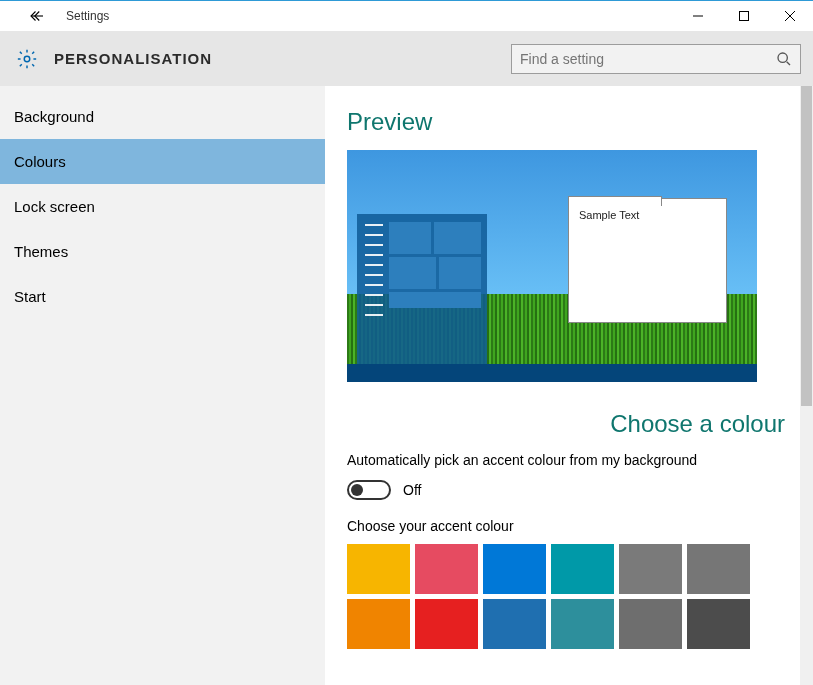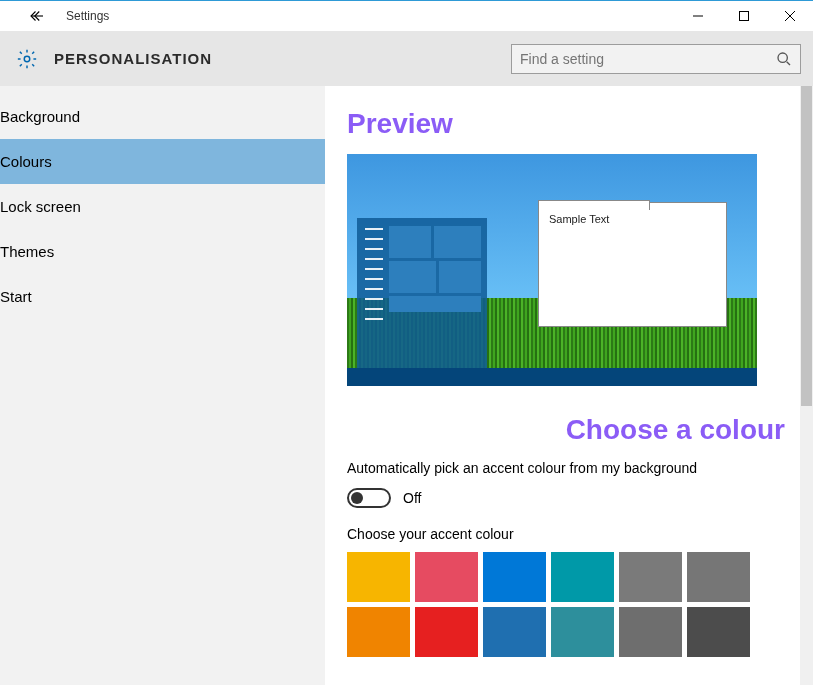--- a/index.html
+++ b/index.html
@@ -71,20 +71,21 @@
     background: #fff;
   }
   .sidebar {
     width: 325px;
     background: #f2f2f2;
     padding-top: 8px;
   }
   .sidebar .item {
     height: 45px;
     display: flex; align-items: center;
+    padding-left: 14px;
     font-size: 15px;
     color: #000;
   }
   .sidebar .item.active {
     background: #7fb6dd;
     text-align: right;
   }
   .content-wrap {
     flex: 1;
     position: relative;
@@ -97,23 +98,23 @@
   }
   .scrollbar {
     position: absolute; right: 0; top: 0; width: 13px; height: 100%;
     background: #f0f0f0;
   }
   .scrollbar .thumb {
     position: absolute; left: 1px; top: 0; width: 11px; height: 320px;
     background: #c2c2c2;
   }
   h2.section {
-    font-weight: 700;
-    font-size: 28px;
-    color: #8b5cf6;
+    font-weight: 400;
+    font-size: 24px;
+    color: #0f766e;
     margin-bottom: 14px;
   }
   .preview-box {
     width: 410px; height: 232px;
     background: linear-gradient(#4cabf1 0%, #4cabf1 30%, #4cabf1 55%, #4cabf1 55%);
     position: relative;
     overflow: hidden;
   }
   .preview-sky {
     position:absolute; left:0; top:0; right:0; height:160px;
@@ -137,21 +138,21 @@
     display:flex; flex-direction:column; gap:8px;
   }
   .preview-start .rail .line { height:2px; width:18px; background:#fff; opacity:.9; }
   .preview-start .tiles { flex:1; padding:8px 6px 6px 0; display:flex; flex-direction:column; gap:3px;}
   .preview-start .bigtile { background:#2d7fbd; height:60px; display:flex; align-items:center; justify-content:center; color:#fff; font-size:14px;}
   .preview-start .row2 { display:flex; gap:3px; }
   .preview-start .smtile { background:#2d7fbd; width:42px; height:32px; }
   .preview-start .wdtile { background:#2d7fbd; flex:1; height:32px; }
   .preview-start .thin { background:#2d7fbd; height:16px; }
   .preview-window {
-    position:absolute; right:30px; top:48px; width:189px; height:125px;
+    position:absolute; right:30px; top:48px; width:159px; height:125px;
     background:#fff; border:1px solid #888;
   }
   .preview-window .wtitle {
     position:absolute; top:-3px; left:-1px; width:60%; height:10px;
     background:#fff; border:1px solid #888; border-bottom:none;
   }
   .preview-window .wtext {
     padding:10px 10px; font-size:11px; color:#222;
   }
   .toggle-row { display:flex; align-items:center; gap:12px; margin:12px 0 18px 0;}

